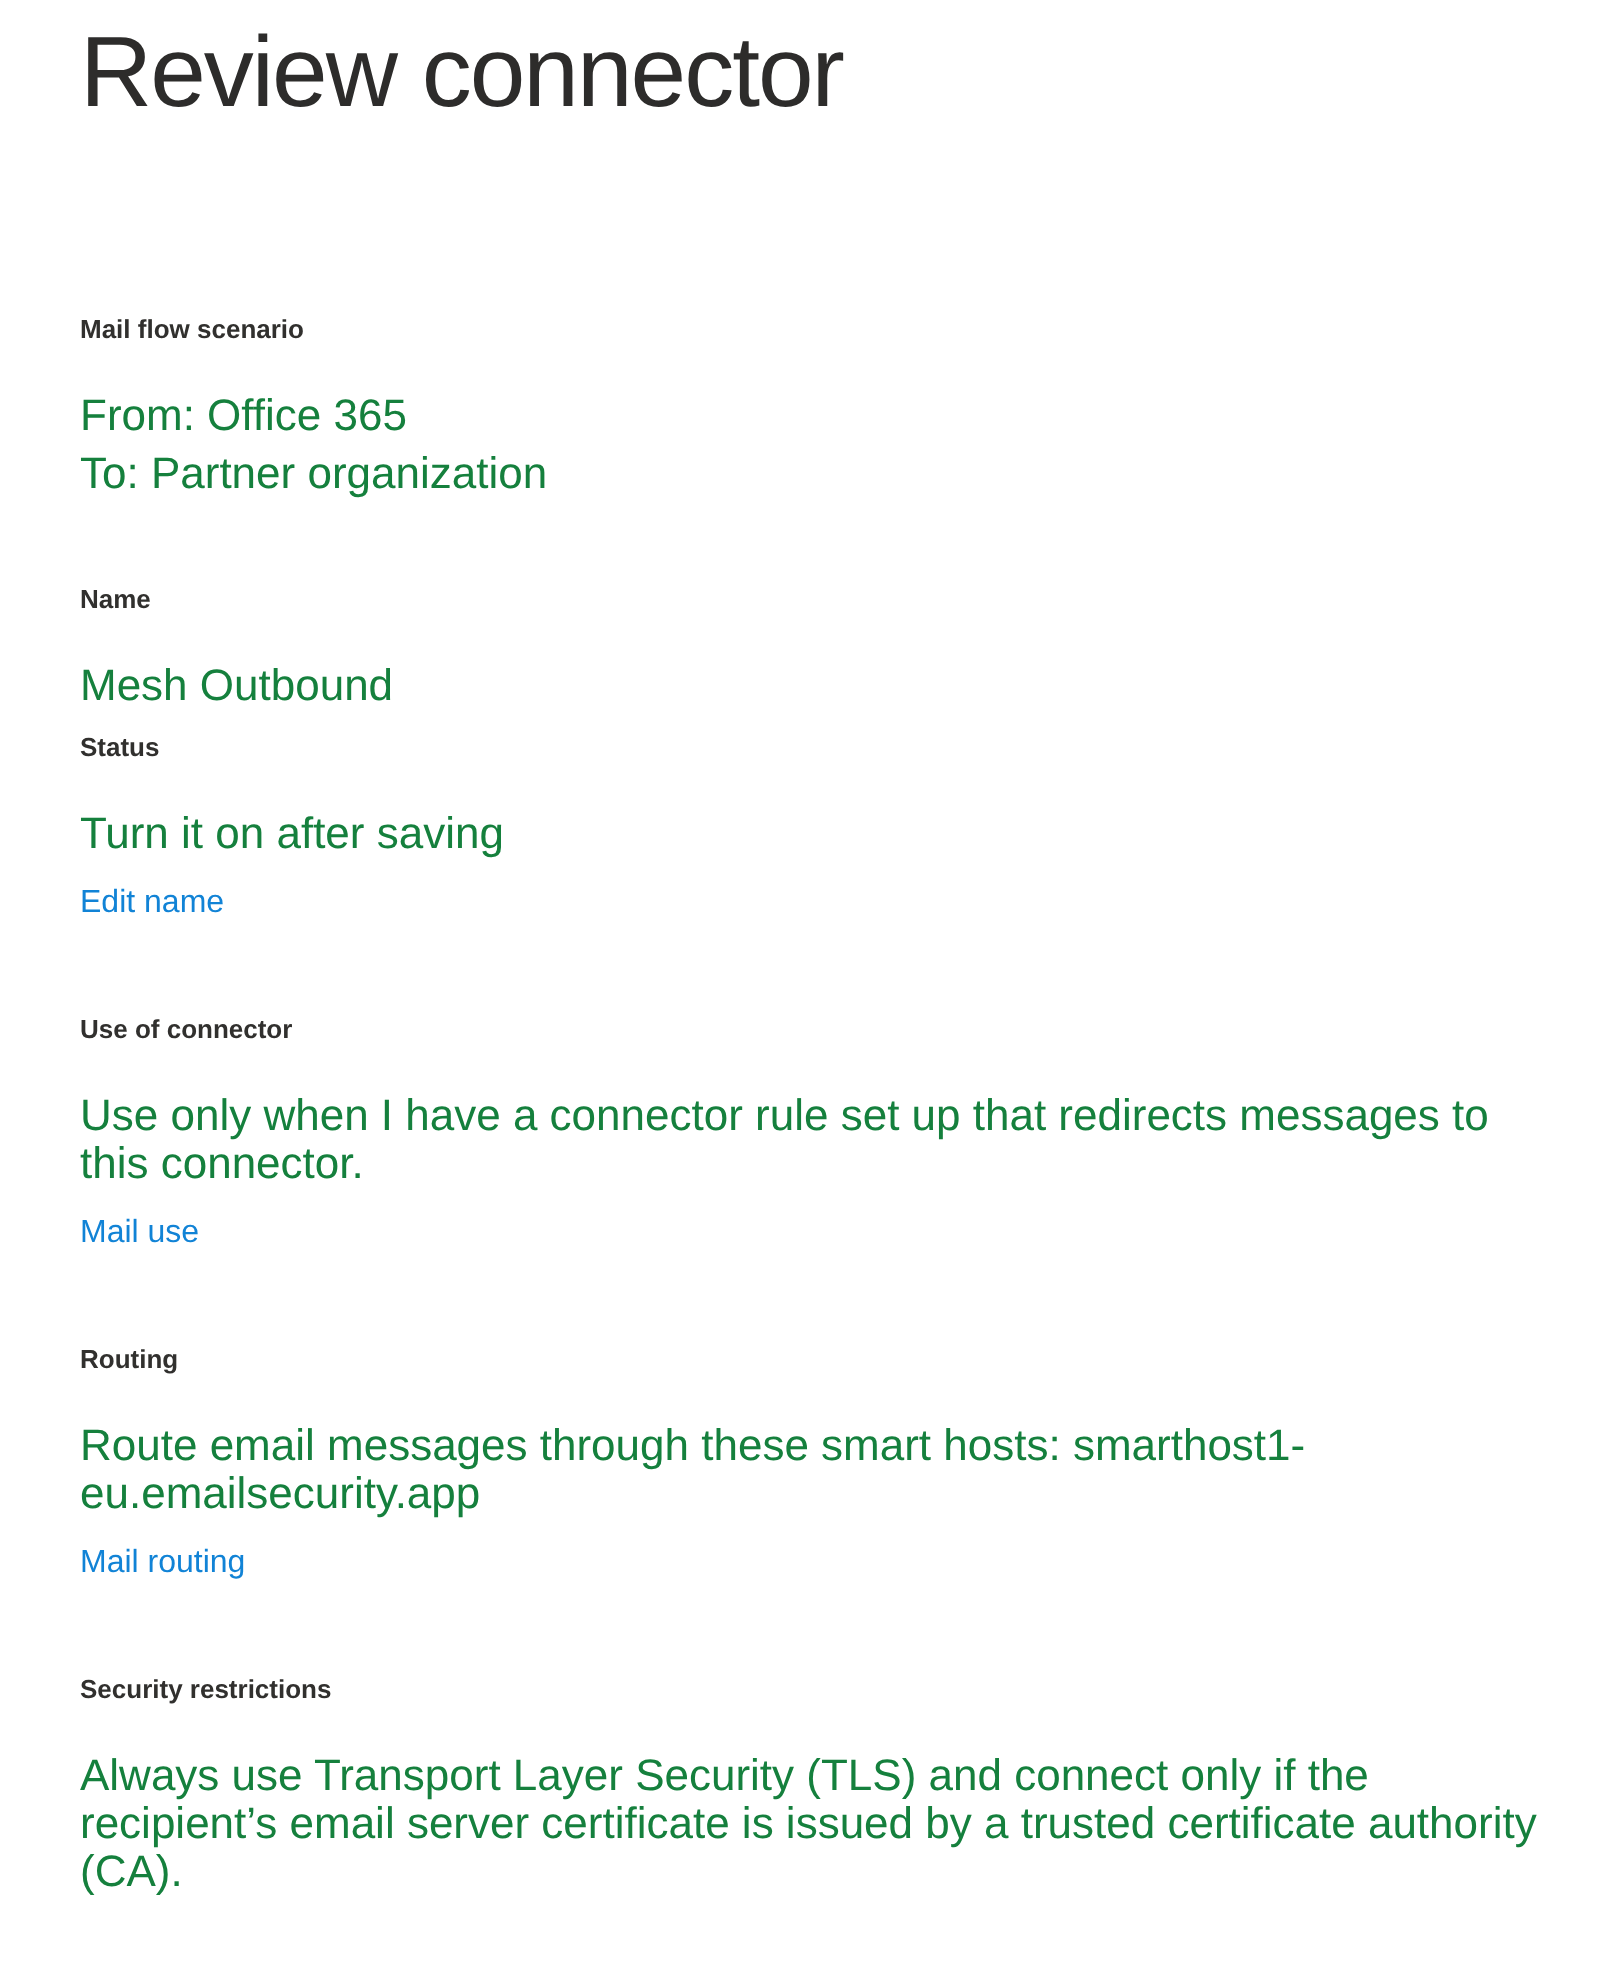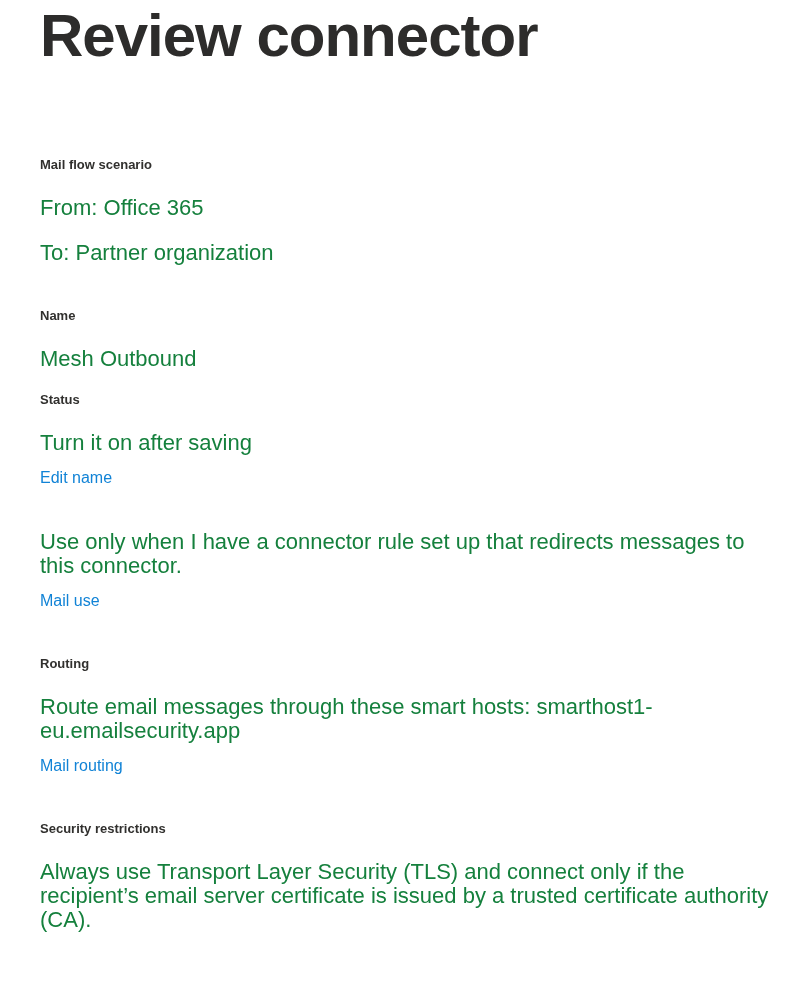--- a/index.html
+++ b/index.html
@@ -16,44 +16,44 @@
   }
   .page {
     box-sizing: border-box;
     width: 808px;
     height: 989px;
     padding: 8px 26px 0 40px;
     background: #ffffff;
   }
   .title {
     margin: 0;
-    font-size: 60px;
+    font-size: 50px;
     line-height: 56px;
-    font-weight: 700;
+    font-weight: 400;
     letter-spacing: -1px;
     color: #2d2c2b;
   }
   .sec { margin-top: 40px; }
   .sec-mailflow { margin-top: 90px; }
-  .sec-status { margin-top: 18px; }
+  .sec-status { margin-top: 8px; }
   .heading {
     margin: 0;
     font-size: 13px;
     line-height: 22px;
     font-weight: 700;
     color: #31302e;
   }
   .body {
     margin: 20px 0 0 0;
     font-size: 22px;
     line-height: 24px;
     color: #15803d;
     max-width: 742px;
   }
-  .body.tight { margin-top: 21px; }
+  .body.tight { margin-top: 5px; }
   .link-row { margin: 11px 0 0 0; }
   .link {
     font-size: 16px;
     line-height: 24px;
     color: #1183d6;
     text-decoration: none;
     cursor: pointer;
     display: inline-block;
     text-align: right;
   }
@@ -78,20 +78,21 @@
 
   <section class="sec sec-status">
     <h2 class="heading">Status</h2>
     <p class="body">Turn it on after saving</p>
     <p class="link-row">
       <a class="link" href="#">Edit name</a>
     </p>
   </section>
 
   <section class="sec">
+    <h2 class="heading">Use of connector</h2>
     <p class="body">Use only when I have a connector rule set up that redirects messages to this connector.</p>
     <p class="link-row">
       <a class="link" href="#">Mail use</a>
     </p>
   </section>
 
   <section class="sec">
     <h2 class="heading">Routing</h2>
     <p class="body">Route email messages through these smart hosts: smarthost1-eu.emailsecurity.app</p>
     <p class="link-row">

